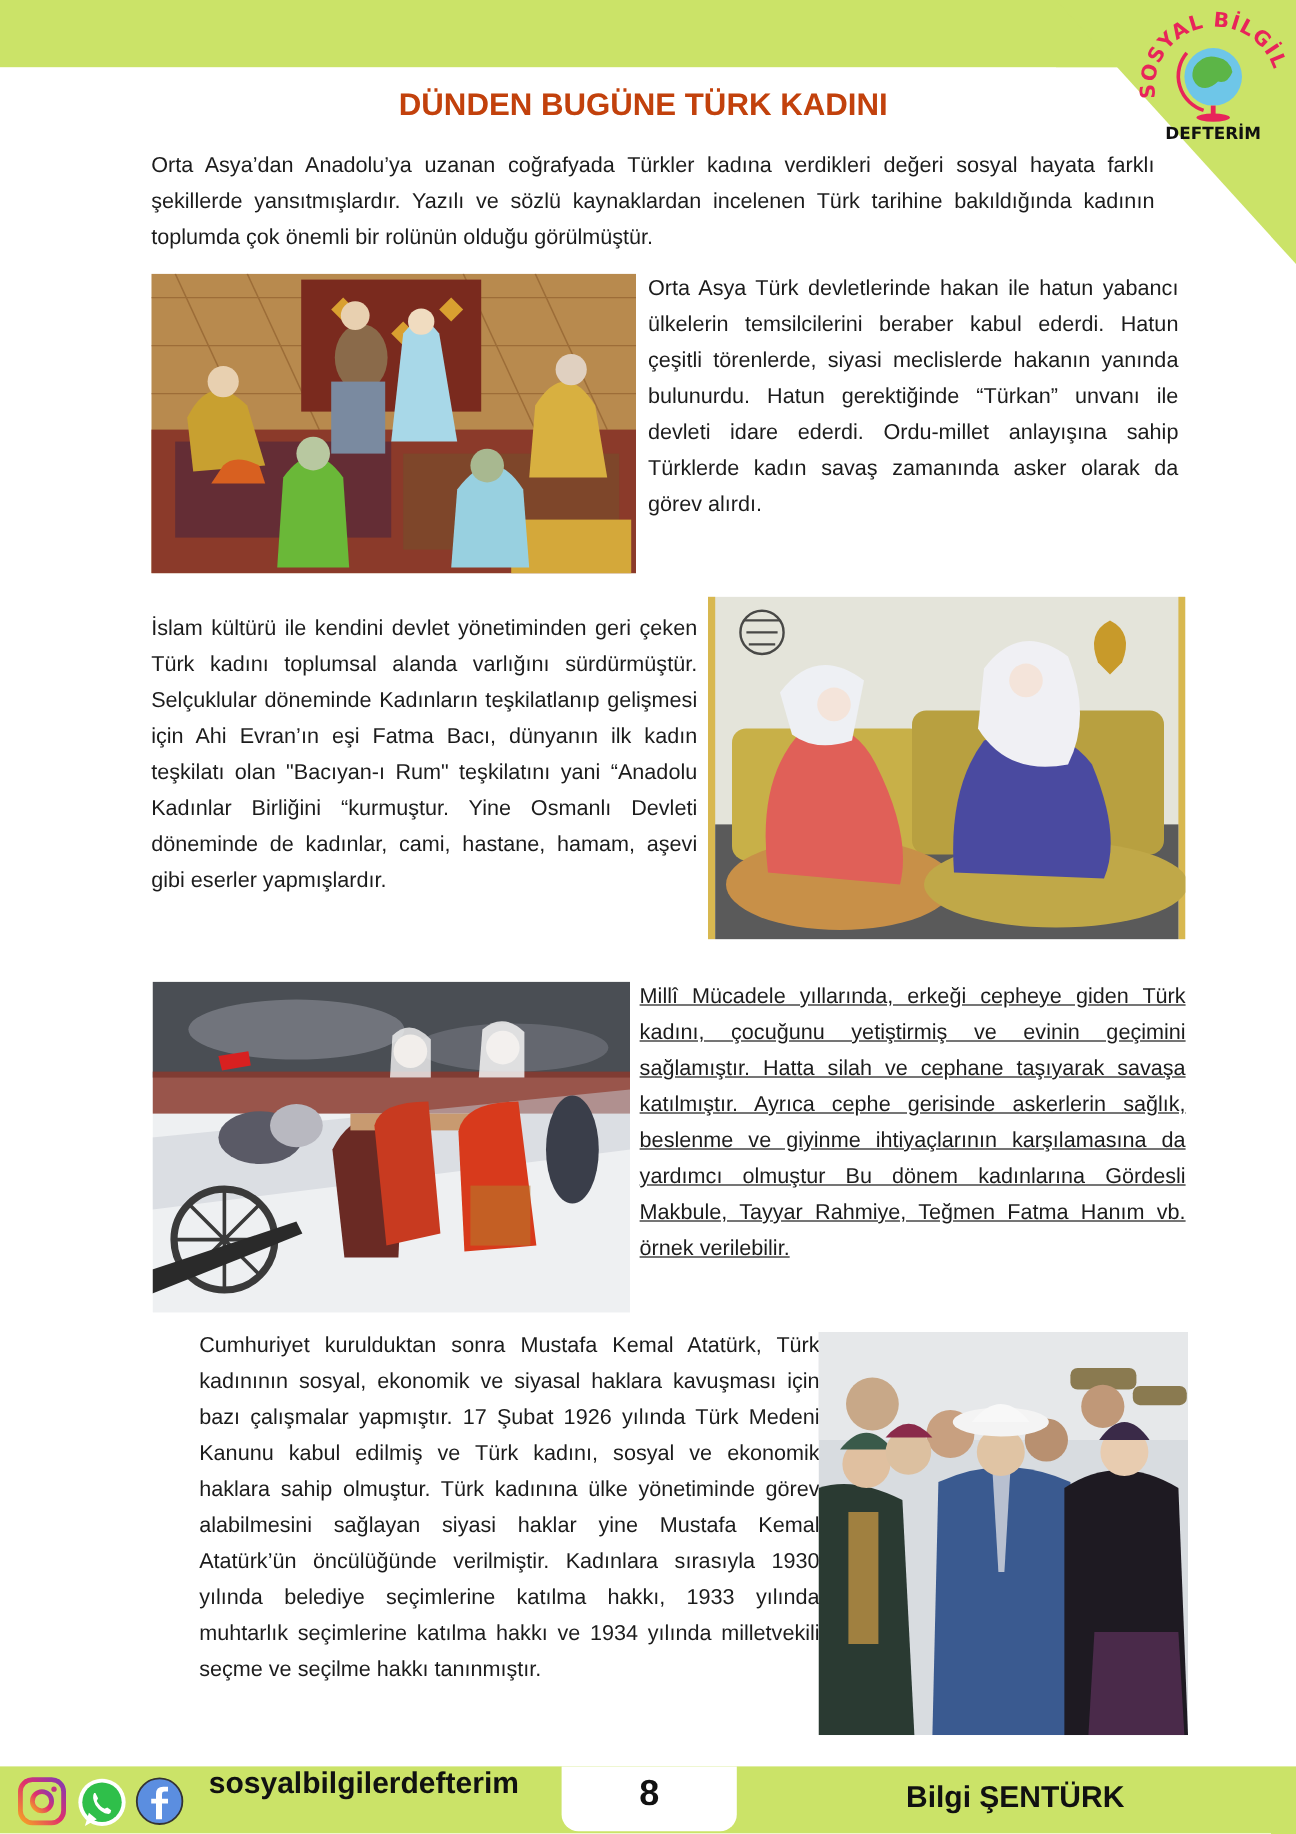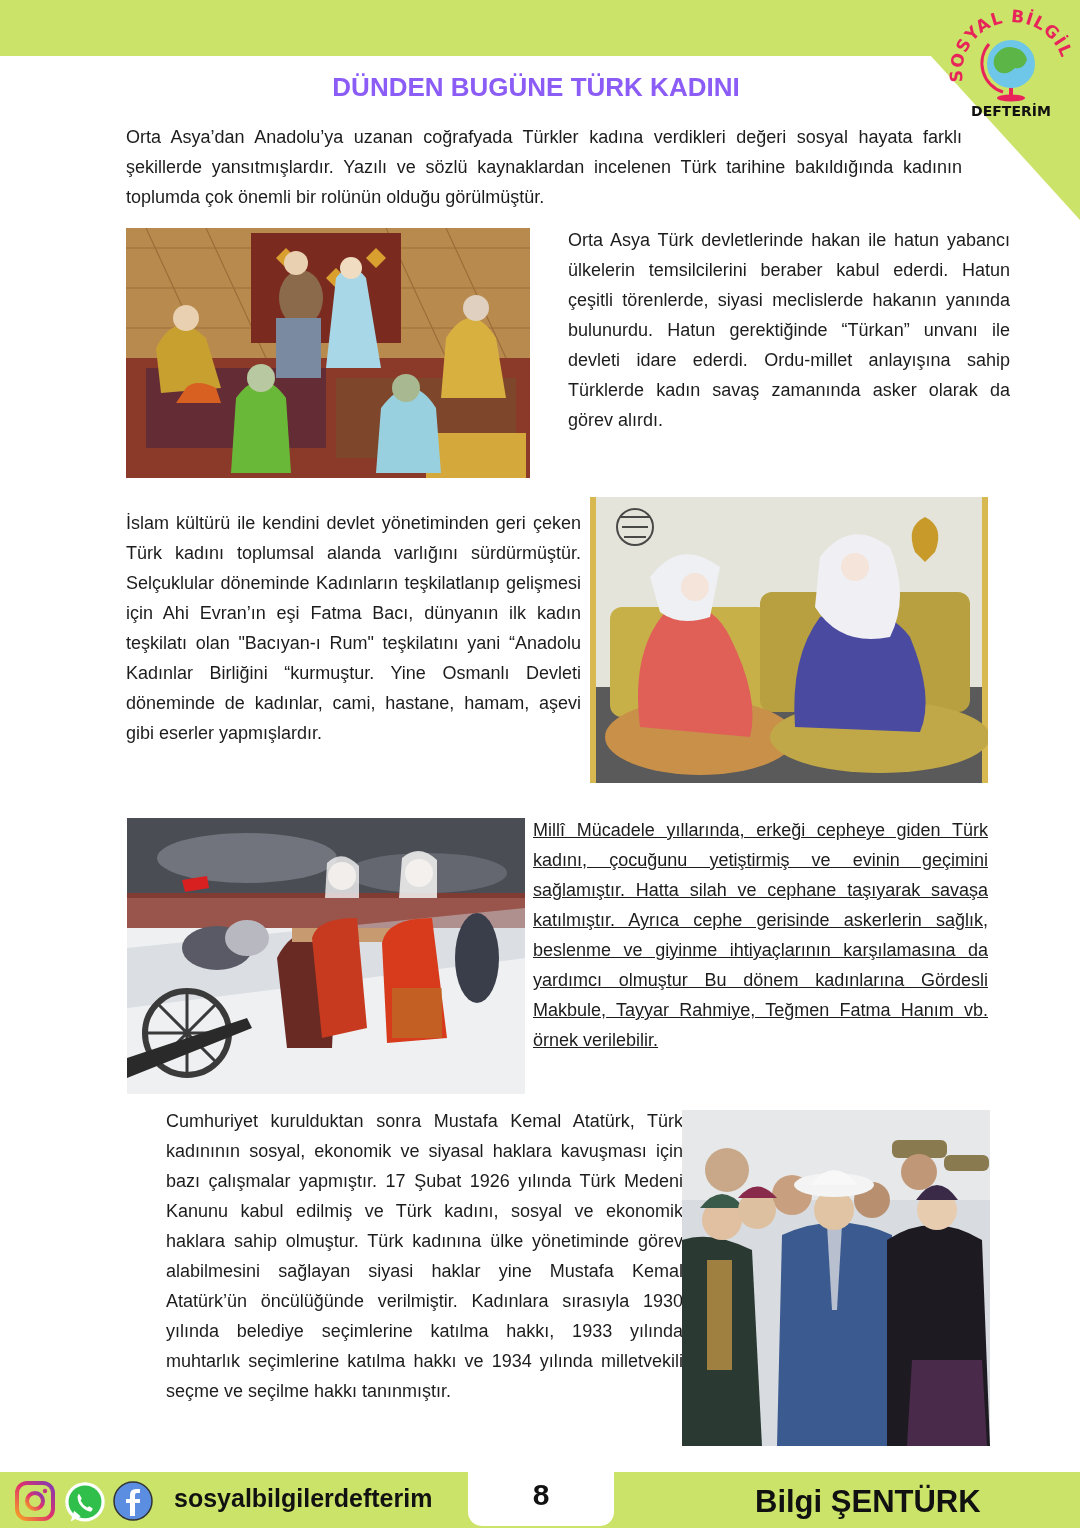--- a/index.html
+++ b/index.html
@@ -8,25 +8,25 @@
 
     .top-band { position: absolute; left: 0; top: 0; width: 1080px; height: 56px; background: #cbe368; }
     .corner-tri { position: absolute; right: 0; top: 0; width: 0; height: 0;
       border-style: solid; border-width: 0 200px 220px 0;
       border-color: transparent #cbe368 transparent transparent; }
     .corner-fill { position: absolute; left: 880px; top: 0; width: 200px; height: 56px; background: #cbe368; }
 
     .logo { position: absolute; left: 945px; top: 4px; width: 130px; height: 116px; }
 
     .title { position: absolute; left: 0; top: 72px; width: 1072px; text-align: center;
-      font-size: 26px; font-weight: bold; color: #8b5cf6; letter-spacing: 0px; }
+      font-size: 26px; font-weight: bold; color: #c2410c; letter-spacing: 0px; }
 
     .para { position: absolute; font-size: 18px; line-height: 30px; text-align: justify; color: #1c1c1c; }
     .para-intro { left: 126px; top: 122px; width: 836px; }
-    .para-1 { left: 568px; top: 225px; width: 442px; }
+    .para-1 { left: 540px; top: 225px; width: 442px; }
     .para-2 { left: 126px; top: 508px; width: 455px; }
     .para-3 { left: 533px; top: 815px; width: 455px; text-decoration: underline; }
     .para-4 { left: 126px; top: 1106px; width: 517px; margin-left: 40px; }
 
     .pic { position: absolute; overflow: hidden; }
     .pic-1 { left: 126px; top: 228px; width: 404px; height: 250px; }
     .pic-2 { left: 590px; top: 497px; width: 398px; height: 286px; }
     .pic-3 { left: 127px; top: 818px; width: 398px; height: 276px; }
     .pic-4 { left: 682px; top: 1110px; width: 308px; height: 336px; }
     .pic svg { display: block; width: 100%; height: 100%; }
@@ -34,22 +34,22 @@
     .footer { position: absolute; left: 0; top: 1472px; width: 1080px; height: 56px; }
     .footer-band { position: absolute; left: 0; top: 0; width: 1080px; height: 56px; background: #cbe368; }
     .footer-tab { position: absolute; left: 468px; top: 0; width: 146px; height: 54px; background: #ffffff;
       border-radius: 0 0 14px 14px; }
     .page-number { position: absolute; left: 468px; top: 6px; width: 146px; text-align: center;
       font-size: 30px; font-weight: bold; color: #111; }
     .social { position: absolute; top: 8px; width: 42px; height: 42px; }
     .social-ig { left: 14px; }
     .social-wa { left: 62px; }
     .social-fb { left: 112px; }
-    .social-handle { position: absolute; left: 174px; top: 12px; font-size: 25px; font-weight: bold; color: #111; }
-    .author { position: absolute; left: 755px; top: 12px; font-size: 31px; font-weight: bold; color: #111; }
+    .social-handle { position: absolute; left: 174px; top: 0; font-size: 25px; font-weight: bold; color: #111; }
+    .author { position: absolute; left: 755px; top: 12px; font-size: 25px; font-weight: bold; color: #111; }
   </style>
 </head>
 <body>
 
 <div class="top-band"></div>
 <div class="corner-fill"></div>
 <div class="corner-tri"></div>
 
 <div class="logo">
   <svg viewBox="0 0 130 116" width="130" height="116">

